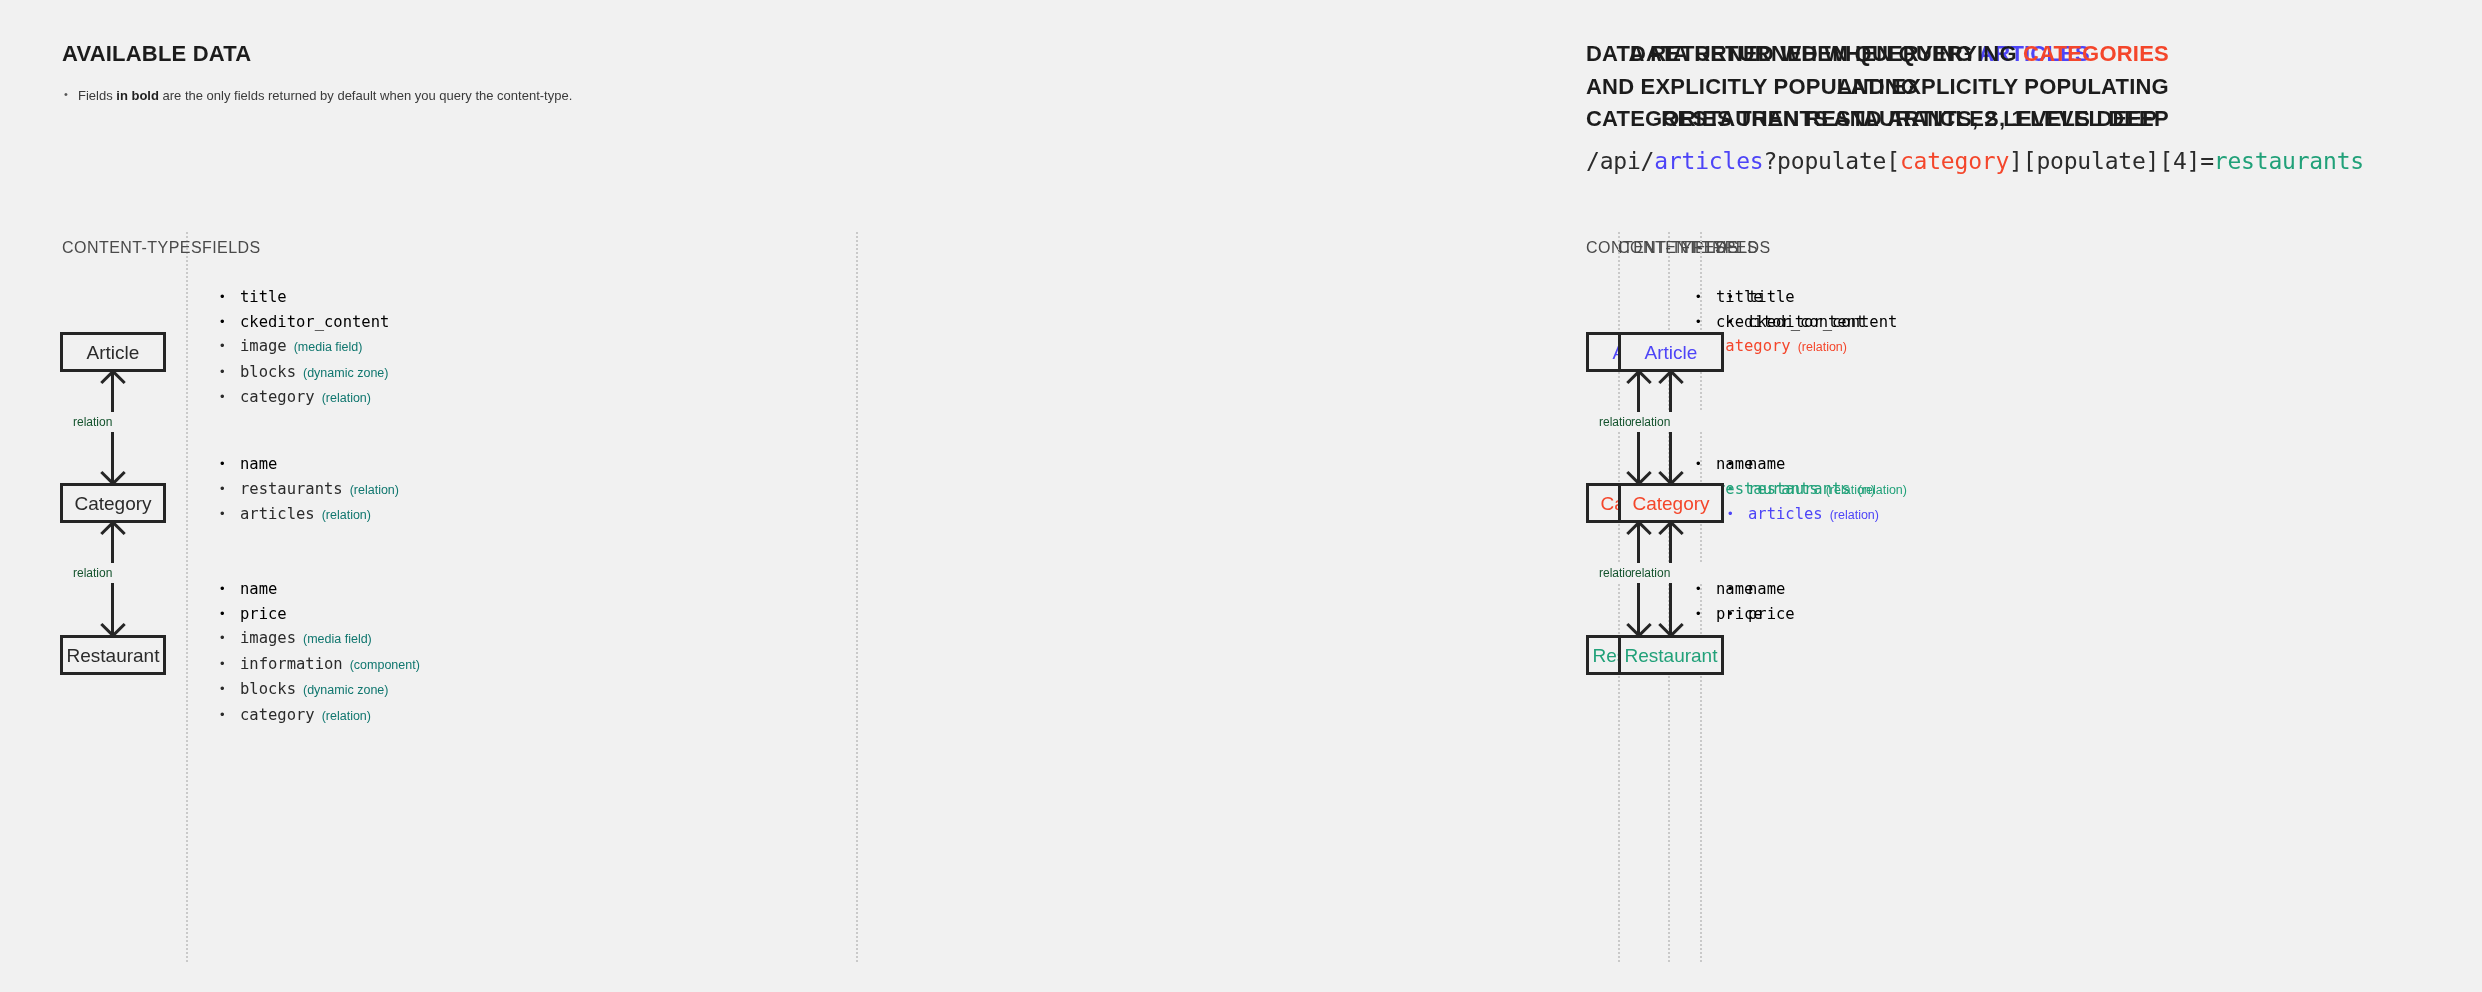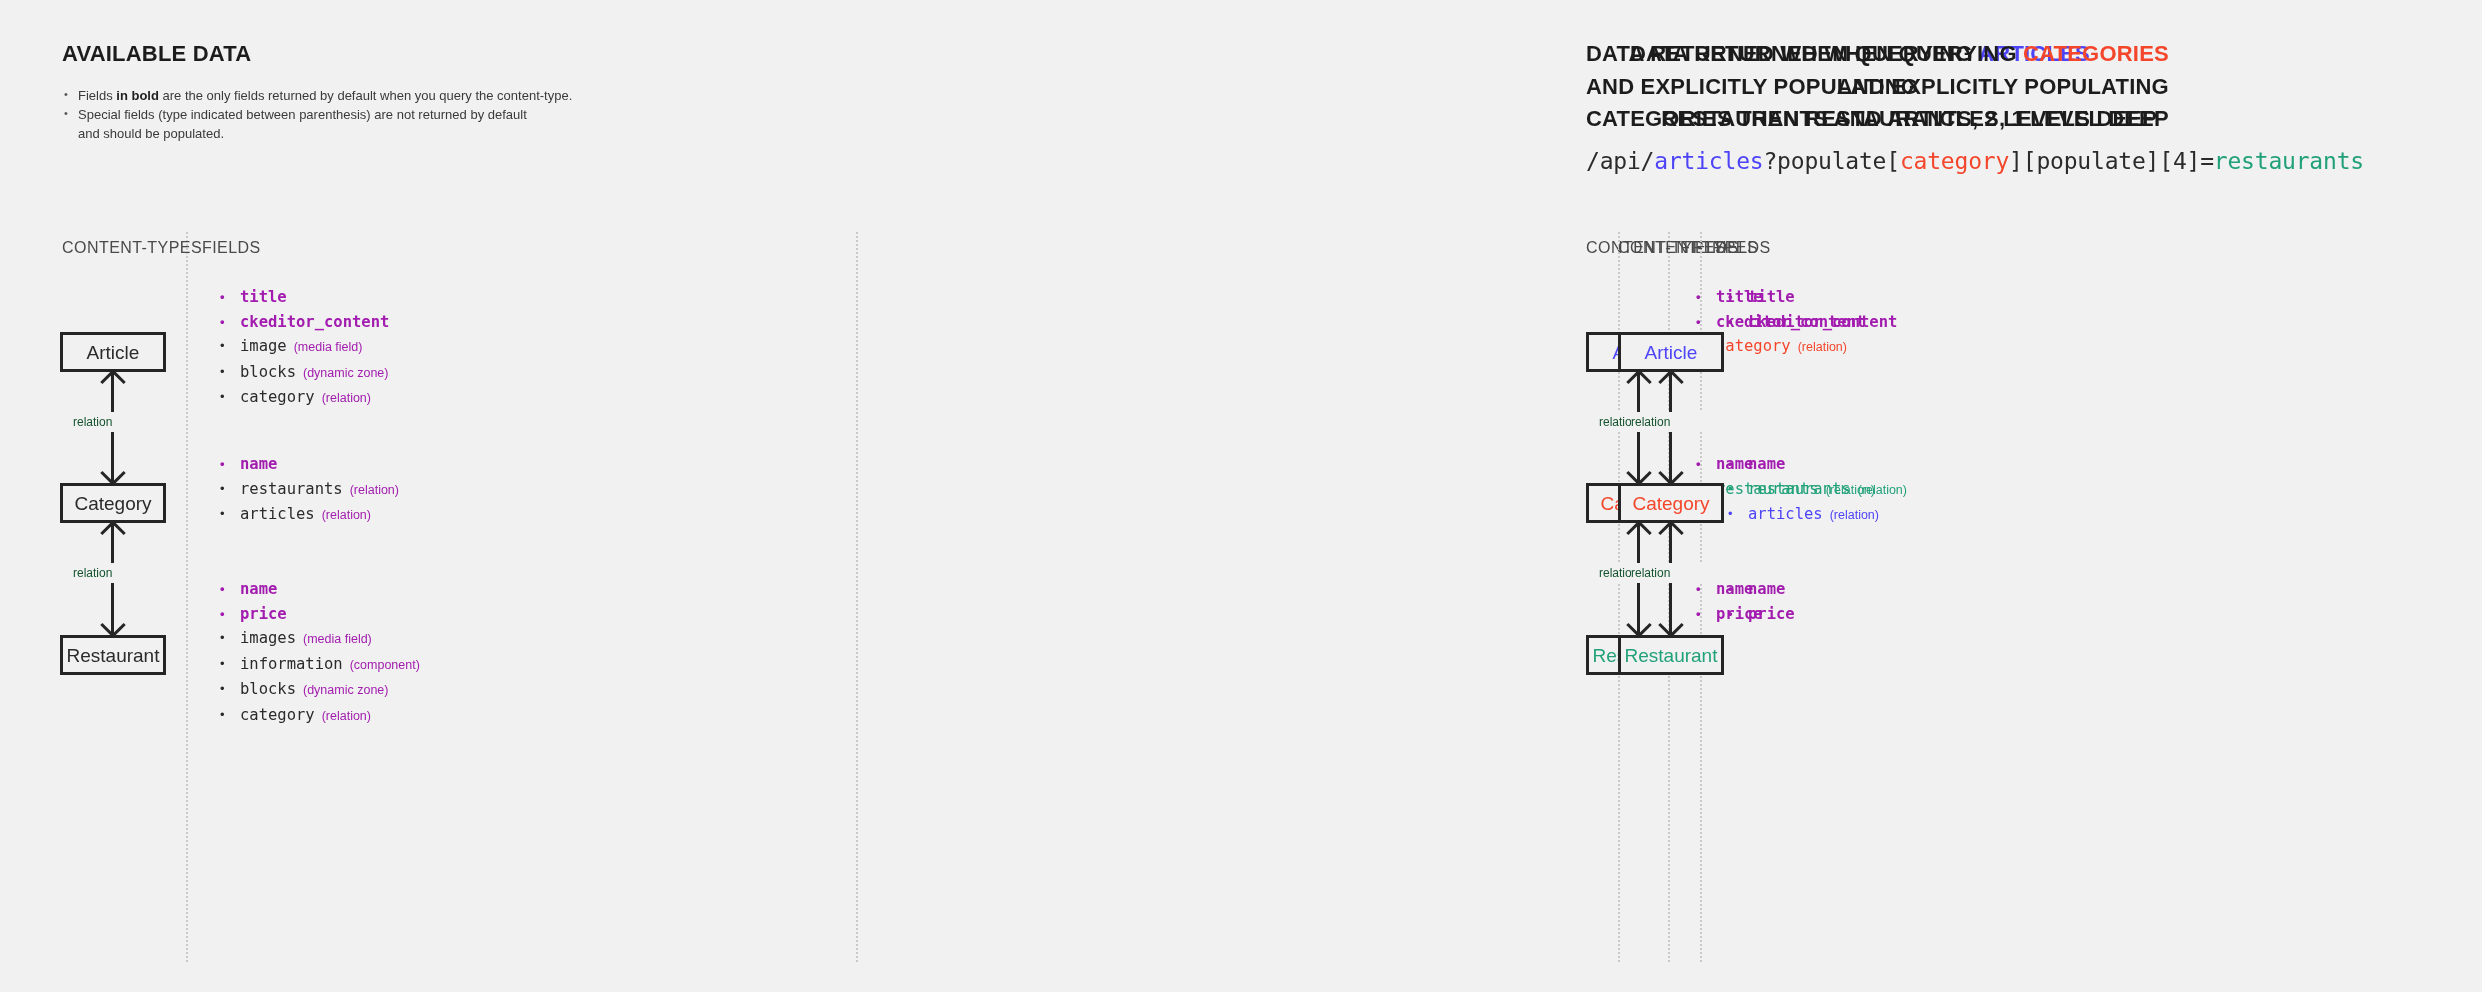--- a/index.html
+++ b/index.html
@@ -176,32 +176,32 @@
     color: #2b2b2b;
   }
   .fields li:before {
     content: "\2022";
     position: absolute;
     left: 2px;
     top: -1px;
     font-family: "Liberation Sans", sans-serif;
     font-size: 13px;
   }
-  .fields li.bold { font-weight: bold; color: #a21caf; }
+  .fields li.bold { font-weight: normal; color: #000000; }
   .fields li.red   { color: #f4462b; }
   .fields li.red:before { color: #f4462b; }
   .fields li.green { color: #21a179; }
   .fields li.green:before { color: #21a179; }
   .fields li.blue  { color: #4d44f7; }
   .fields li.blue:before { color: #4d44f7; }
   .fields .ftype {
     font-family: "Liberation Sans", sans-serif;
     font-size: 12.5px;
     font-weight: normal;
-    color: #a21caf;
+    color: #0f766e;
     margin-left: 7px;
   }
   .fields li.red .ftype   { color: #f4462b; }
   .fields li.green .ftype { color: #21a179; }
   .fields li.blue .ftype  { color: #4d44f7; }
 
   
   #panel-2 .col-head.ct { left: 0px; }
   #panel-2 .col-head.fl { left: 94px; }
   #panel-2 .b-article    { left: 0px; }
@@ -241,24 +241,20 @@
 
 <div class="board">
 
   <section class="panel" id="panel-1">
     <div class="subrule"></div>
 
     <h1 class="heading">AVAILABLE DATA</h1>
 
     <ul class="bullets">
       <li><span>Fields </span><b>in bold</b><span> are the only fields returned by default when you query the content-type.</span></li>
-      <li>
-        <span>Special fields (type indicated between parenthesis) are not returned by default</span><br>
-        <span>and should be populated.</span>
-      </li>
     </ul>
 
     <div class="col-head ct">CONTENT-TYPES</div>
     <div class="col-head fl">FIELDS</div>
 
     <div class="ent-box b-article">Article</div>
     <div class="ent-box b-category">Category</div>
     <div class="ent-box b-restaurant">Restaurant</div>
 
     <div class="conn c1">

